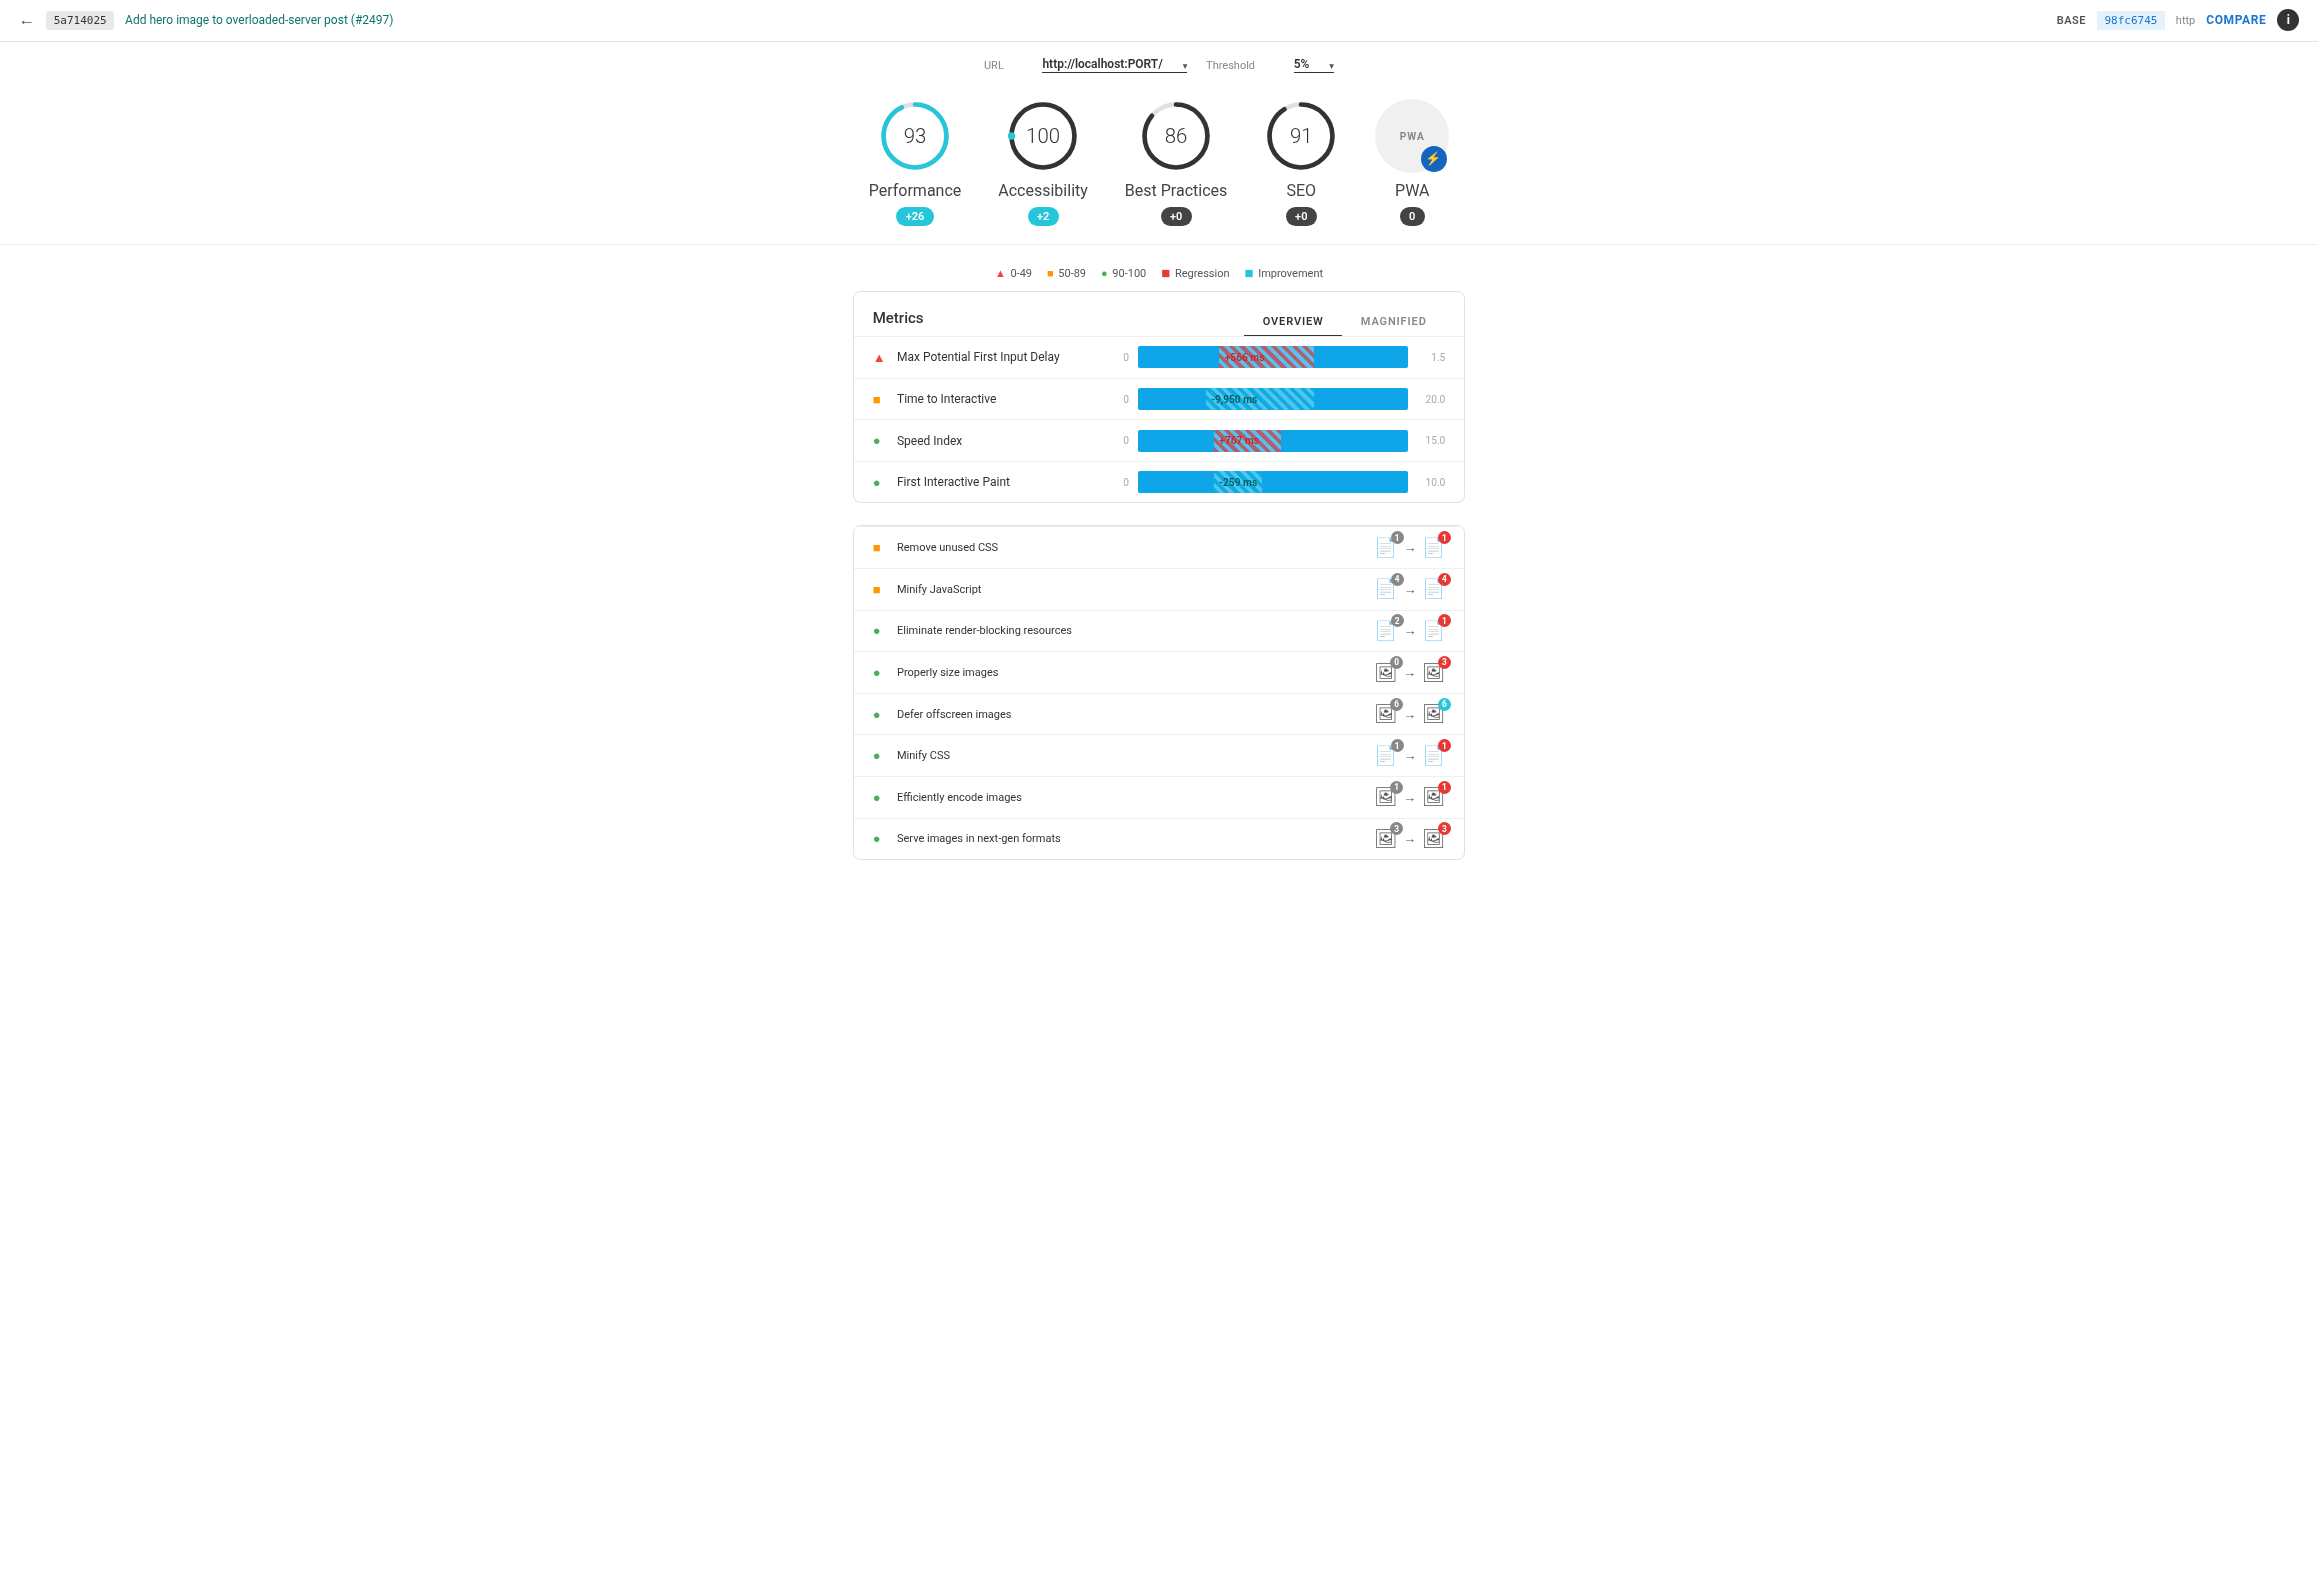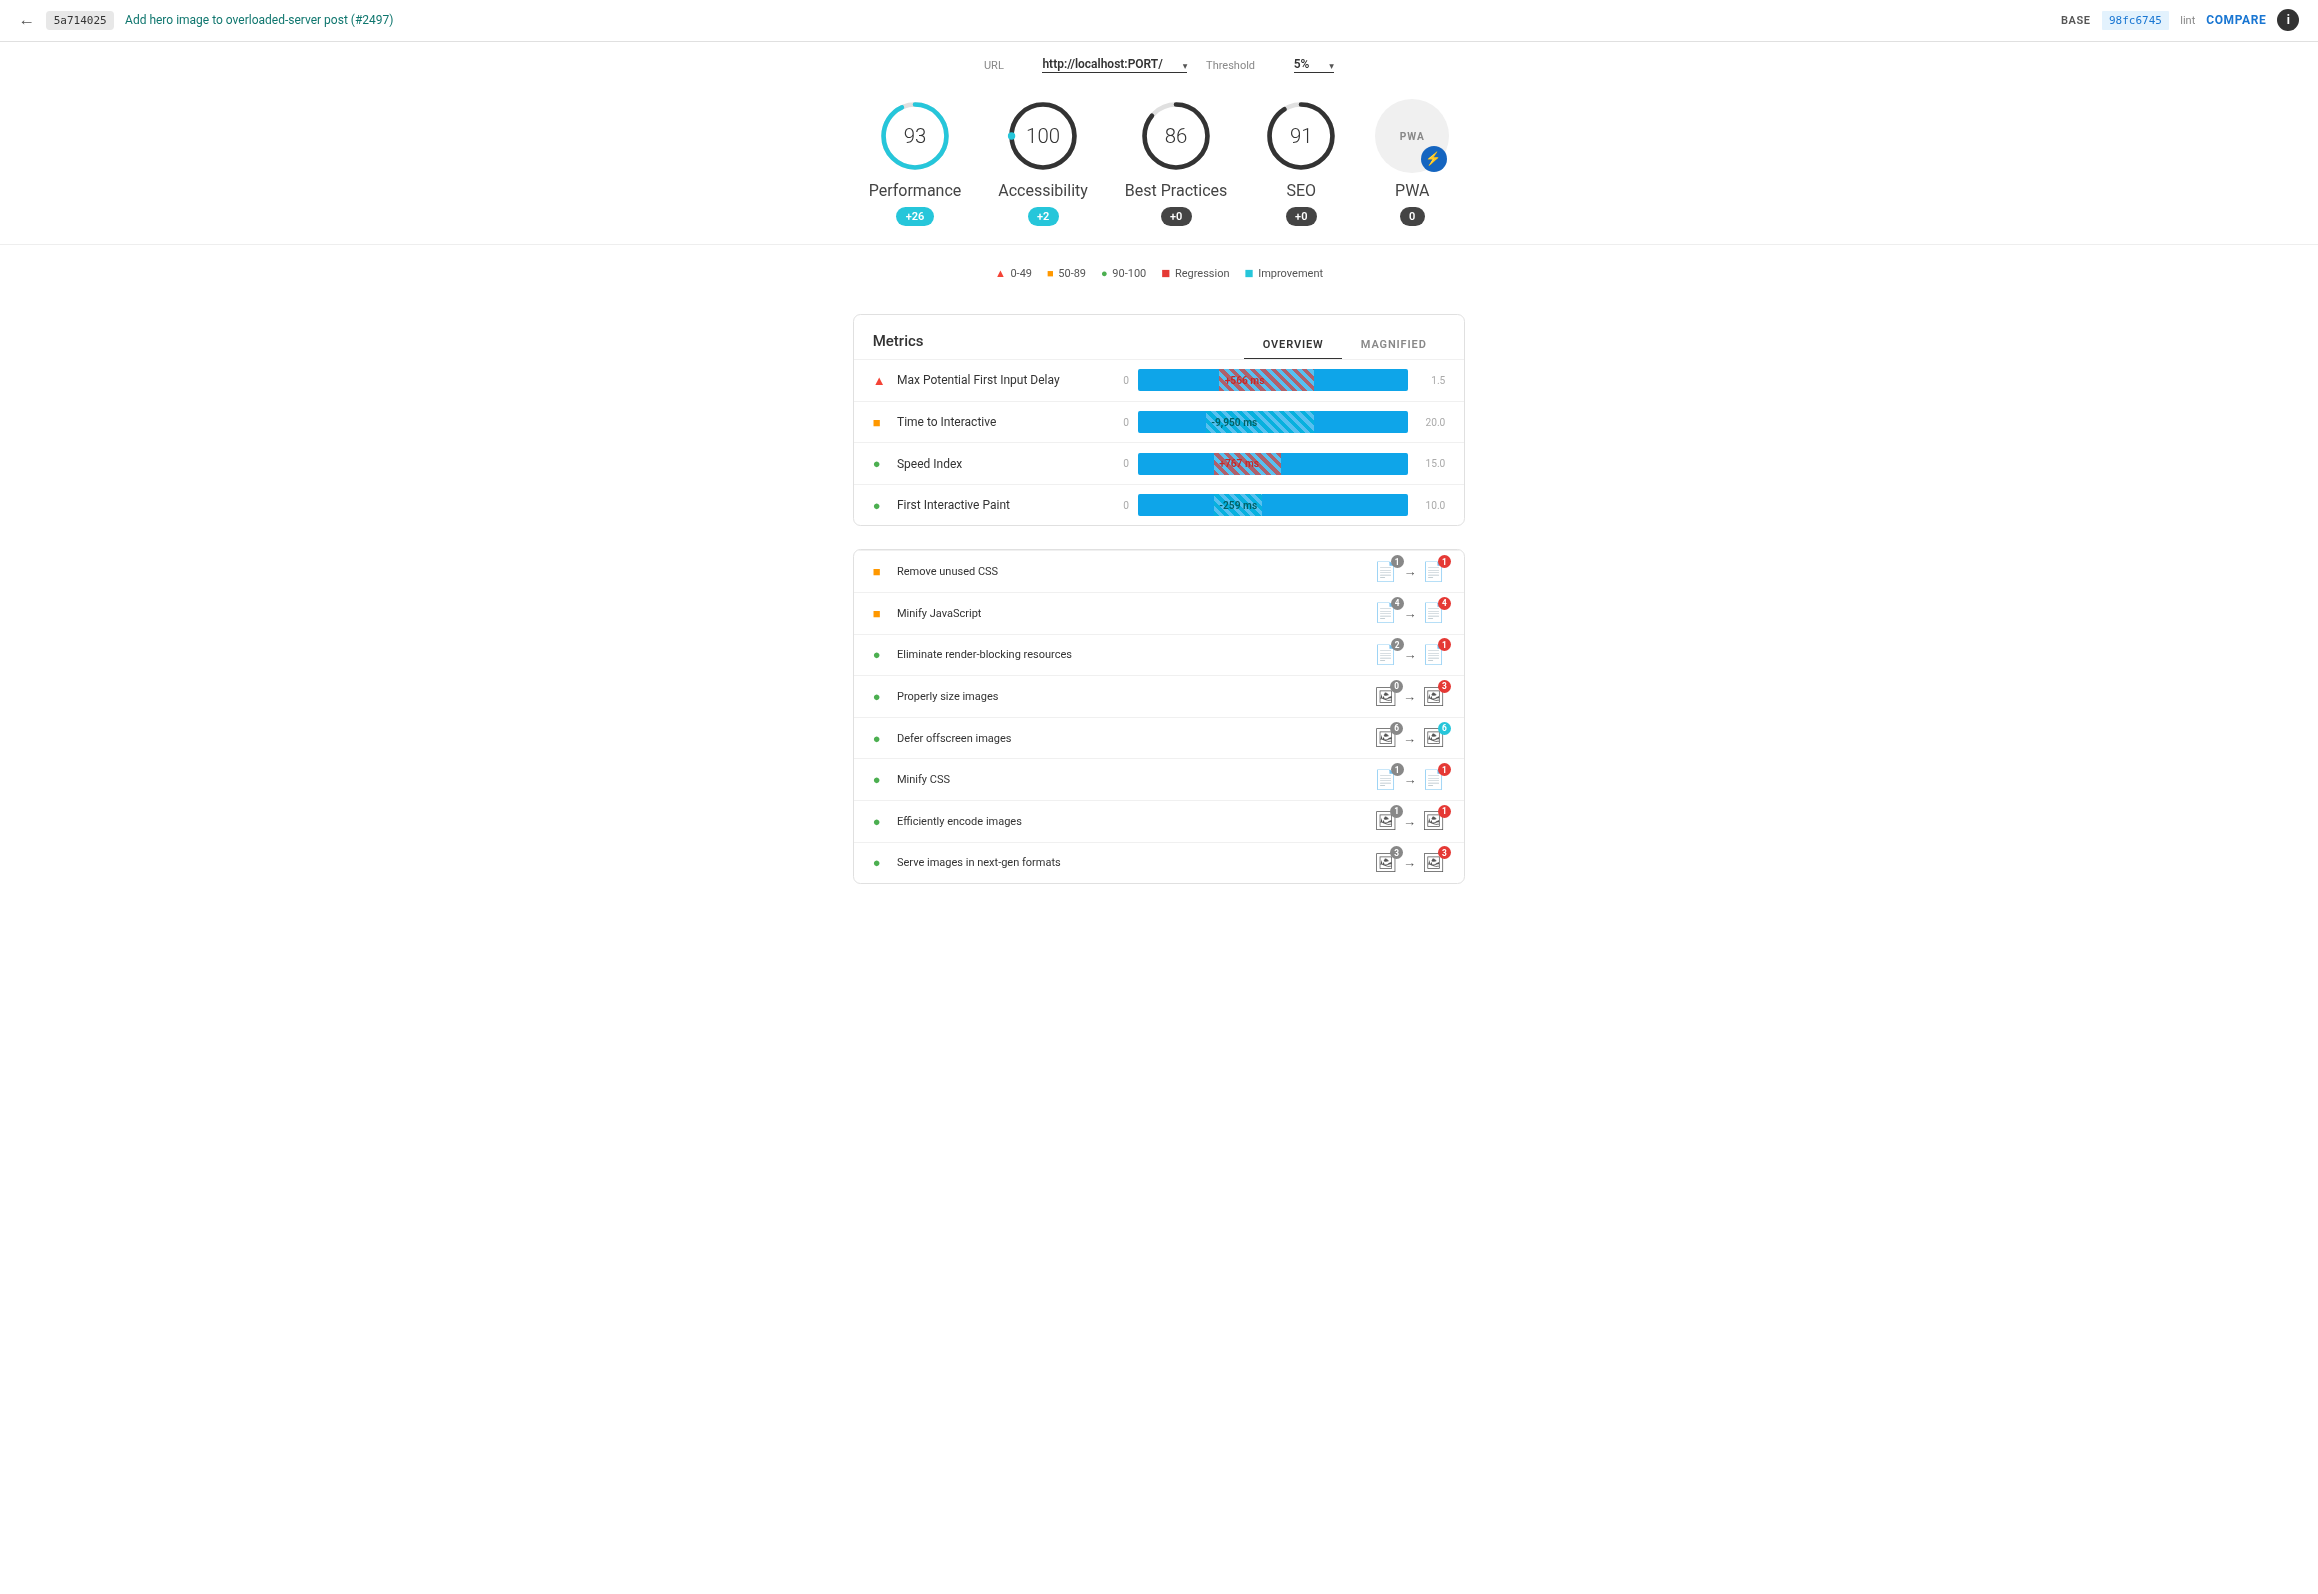--- a/index.html
+++ b/index.html
@@ -208,21 +208,20 @@
       padding: 0 18.6px 37px;
     }
 
     
     .card {
       background: #fff;
       border: 0.9px solid #e0e0e0;
       border-radius: 7.4px;
       margin-bottom: 22px;
       overflow: hidden;
-      margin-top: 23px;
     }
 
     
     .metrics-header {
       display: flex;
       align-items: center;
       padding: 15px 18.6px 0;
       gap: 18.6px;
     }
     .metrics-title {
@@ -373,21 +372,21 @@
   </style>
 </head>
 <body>
 
 <div class="header">
   <span class="back-btn">←</span>
   <span class="commit-badge">5a714025</span>
   <span class="header-title">Add hero image to overloaded-server post (#2497)</span>
   <span class="base-label">BASE</span>
   <span class="commit-badge-blue">98fc6745</span>
-  <span class="lint-label">lint</span>
+  <span class="lint-label">http</span>
   <span class="compare-btn">COMPARE</span>
   <span class="info-btn">i</span>
 </div>
 
 <div class="url-bar">
   <span class="url-label">URL</span>
   <div class="url-selector">
     <span class="url-value">http://localhost:PORT/</span>
     <span class="dropdown-arrow">▾</span>
   </div>

